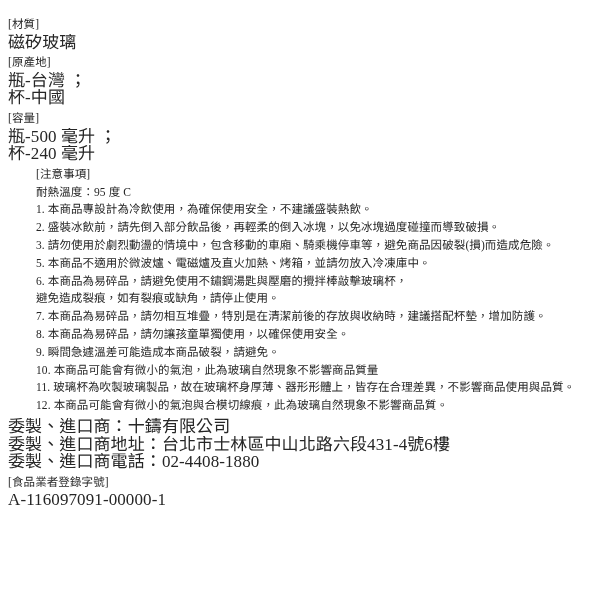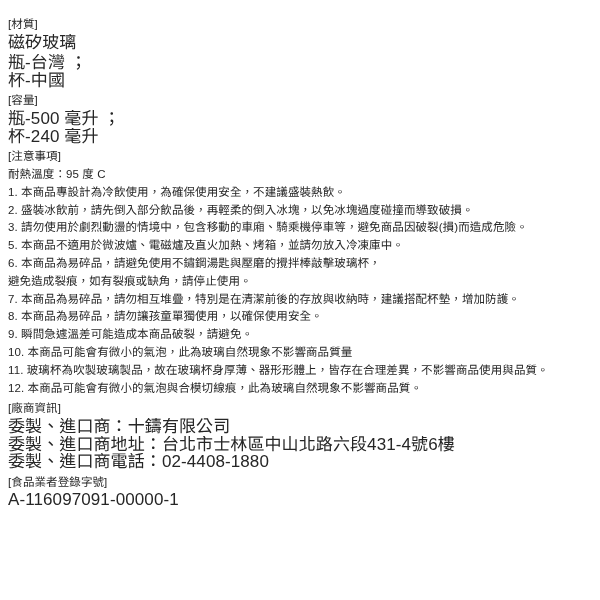--- a/index.html
+++ b/index.html
@@ -12,20 +12,21 @@
     background: #ffffff;
     font-family: "Liberation Sans", "DejaVu Sans", sans-serif;
     color: #262626;
     overflow: hidden;
   }
   .page {
     box-sizing: border-box;
     width: 600px;
     height: 600px;
     padding: 16px 10px 10px 8px;
+    font-family: Liberation Serif, serif;
   }
   .block {
     margin: 0 0 2px 0;
   }
   .line {
     font-size: 17px;
     line-height: 17.6px;
     letter-spacing: 0.1px;
     white-space: nowrap;
     overflow: hidden;
@@ -34,34 +35,36 @@
   .heading {
     font-size: 11.5px;
     line-height: 17.6px;
   }
   .spacer-sm {
     height: 1px;
   }
   .list .line {
     font-size: 11.5px;
     line-height: 17.8px;
+    margin-left: 28px;
   }
 </style>
 </head>
 <body>
 
 <div class="page">
 
   <div class="block">
     <div class="line heading">[材質]</div>
     <div class="line">磁矽玻璃</div>
   </div>
   <div class="spacer-sm"></div>
 
   <div class="block">
+    <div class="line heading">[原產地]</div>
     <div class="line">瓶-台灣 ；</div>
     <div class="line">杯-中國</div>
   </div>
   <div class="spacer-sm"></div>
 
   <div class="block">
     <div class="line heading">[容量]</div>
     <div class="line">瓶-500 毫升 ；</div>
     <div class="line">杯-240 毫升</div>
   </div>
@@ -79,21 +82,20 @@
     <div class="line">7. 本商品為易碎品，請勿相互堆疊，特別是在清潔前後的存放與收納時，建議搭配杯墊，增加防護。</div>
     <div class="line">8. 本商品為易碎品，請勿讓孩童單獨使用，以確保使用安全。</div>
     <div class="line">9. 瞬間急遽溫差可能造成本商品破裂，請避免。</div>
     <div class="line">10. 本商品可能會有微小的氣泡，此為玻璃自然現象不影響商品質量</div>
     <div class="line">11. 玻璃杯為吹製玻璃製品，故在玻璃杯身厚薄、器形形體上，皆存在合理差異，不影響商品使用與品質。</div>
     <div class="line">12. 本商品可能會有微小的氣泡與合模切線痕，此為玻璃自然現象不影響商品質。</div>
   </div>
   <div class="spacer-sm"></div>
 
   <div class="block">
-    <div class="line heading">[廠商資訊]</div>
     <div class="line">委製、進口商：十鑄有限公司</div>
     <div class="line">委製、進口商地址：台北市士林區中山北路六段431-4號6樓</div>
     <div class="line">委製、進口商電話：02-4408-1880</div>
   </div>
   <div class="spacer-sm"></div>
 
   <div class="block">
     <div class="line heading">[食品業者登錄字號]</div>
     <div class="line">A-116097091-00000-1</div>
   </div>

